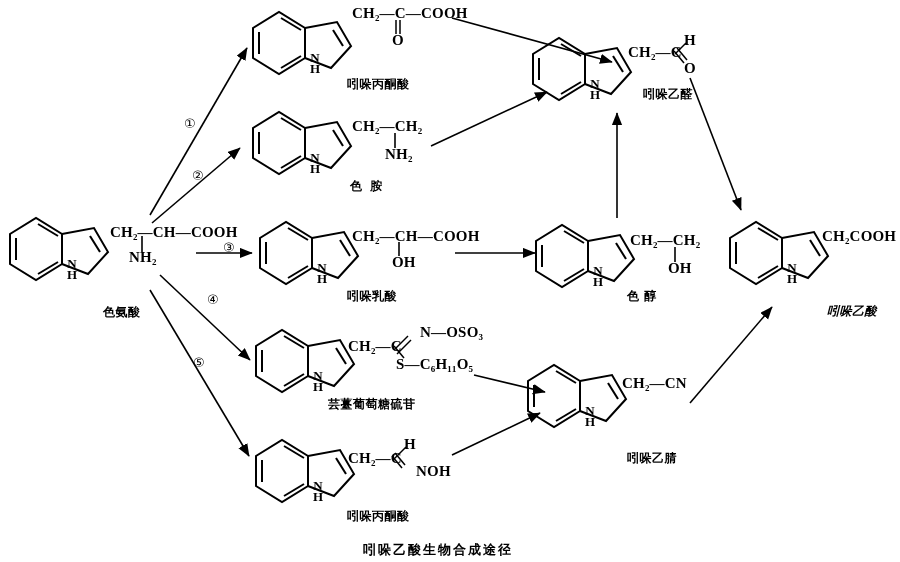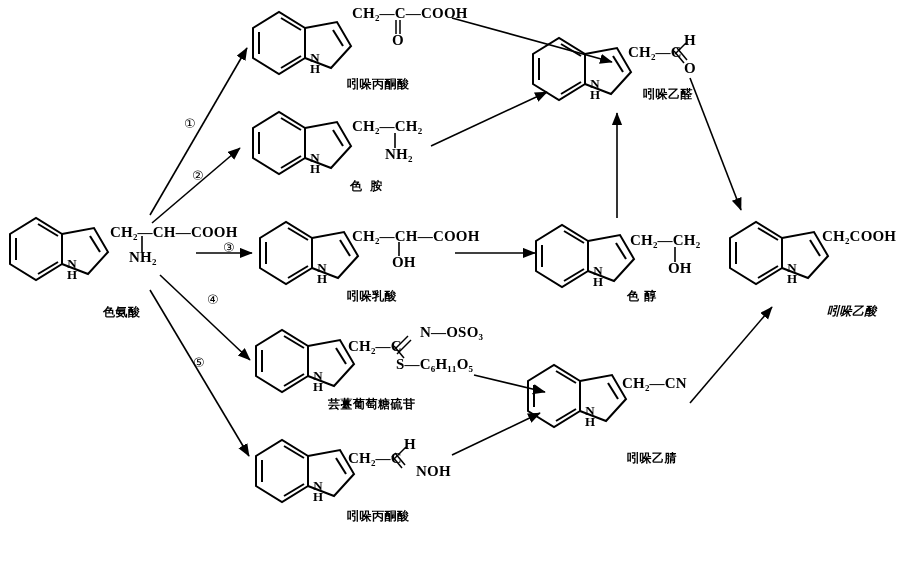--- a/index.html
+++ b/index.html
@@ -295,14 +295,15 @@
   <div class="nh" style="left:782px;top:262px;width:20px;">N<br>H</div>
   <div class="formula" style="left:822px;top:228px;">CH₂COOH</div>
   <div class="cnlabel" style="left:792px;top:303px;font-style:italic;">吲哚乙酸</div>
 
   <div class="steplabel" style="left:184px;top:117px;">①</div>
   <div class="steplabel" style="left:192px;top:169px;">②</div>
   <div class="steplabel" style="left:223px;top:241px;">③</div>
   <div class="steplabel" style="left:207px;top:293px;">④</div>
   <div class="steplabel" style="left:193px;top:356px;">⑤</div>
 
+  <div class="title" style="left:363px;top:541px;">吲哚乙酸生物合成途径</div>
 
 </div>
 
 </body></html>

